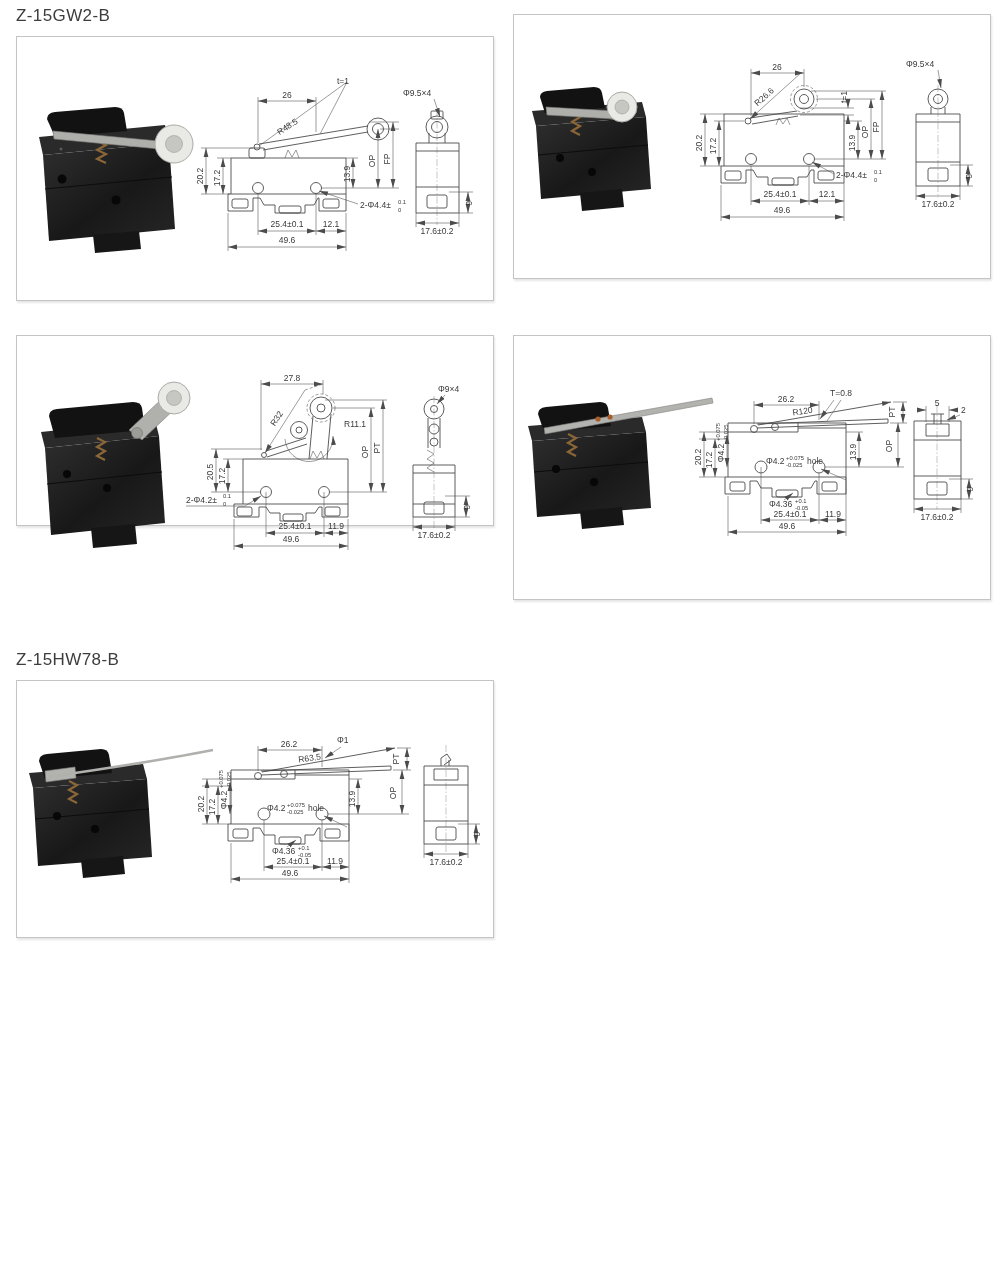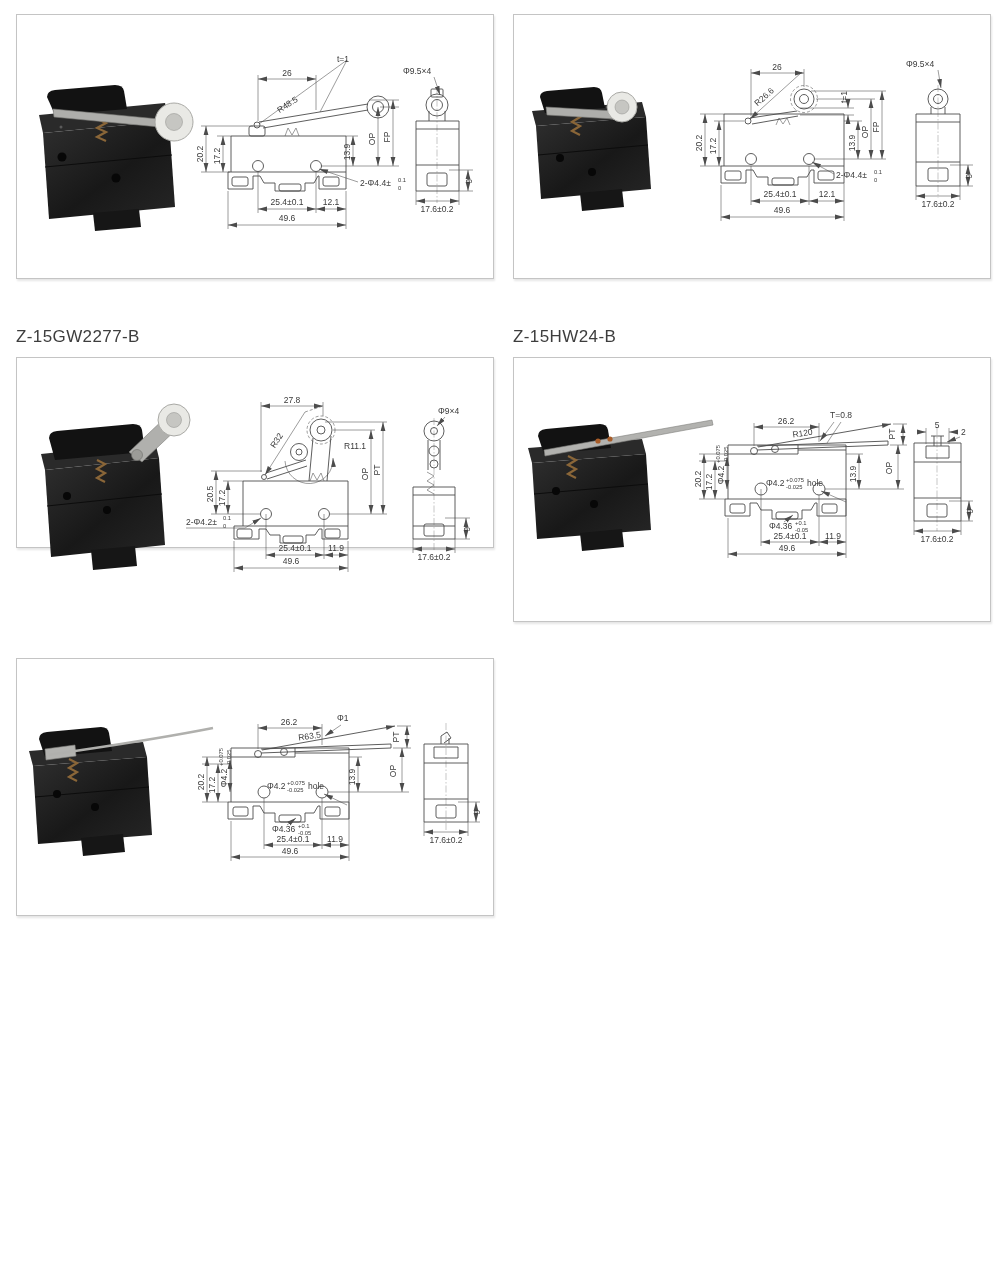--- a/index.html
+++ b/index.html
@@ -15,20 +15,21 @@
   .ph{stroke-dasharray:3 2}
   text{font-family:"Liberation Sans",sans-serif;fill:#3a3a3a}
   .d{font-size:8.5px}
   .sm{font-size:5.8px}
   .mid{text-anchor:middle}
 </style>
 </head>
 <body>
 
 <section class="panel" style="left:16px;top:6px">
+  <h2 class="panel-title">Z-15GW2-B</h2>
   <div class="panel-box" style="height:265px">
     <svg width="476" height="263" viewBox="0 0 476 263">
       <defs>
         <marker id="ae1" markerWidth="10" markerHeight="8" refX="9" refY="3" orient="auto" markerUnits="userSpaceOnUse">
             <path d="M0,.6 9,3 0,5.4Z" fill="#4c4c4c"></path>
           </marker>
         <marker id="as1" markerWidth="10" markerHeight="8" refX="0" refY="3" orient="auto" markerUnits="userSpaceOnUse">
             <path d="M9,.6 0,3 9,5.4Z" fill="#4c4c4c"></path>
           </marker>
         <linearGradient id="gb1" x1="0" y1="0" x2="1" y2="1">
@@ -238,21 +239,20 @@
         <line class="dim" marker-start="url(#as2)" marker-end="url(#ae2)" x1="402" y1="181" x2="446" y2="181"></line>
         <text class="d" x="392" y="52">Φ9.5×4</text>
         <text class="d mid" x="458" y="161" transform="rotate(-90 458 161)">9</text>
         <text class="d mid" x="424" y="192">17.6±0.2</text>
       </g>
     </svg>
   </div>
 </section>
 
 <section class="panel" style="left:16px;top:327px">
-  <h2 class="panel-title">Z-15GW2277-B</h2>
   <div class="panel-box" style="height:191px">
     <svg width="476" height="263" viewBox="0 0 476 263">
       <defs>
         <marker id="ae3" markerWidth="10" markerHeight="8" refX="9" refY="3" orient="auto" markerUnits="userSpaceOnUse">
             <path d="M0,.6 9,3 0,5.4Z" fill="#4c4c4c"></path>
           </marker>
         <marker id="as3" markerWidth="10" markerHeight="8" refX="0" refY="3" orient="auto" markerUnits="userSpaceOnUse">
             <path d="M9,.6 0,3 9,5.4Z" fill="#4c4c4c"></path>
           </marker>
         <linearGradient id="gb3" x1="0" y1="0" x2="1" y2="1">
@@ -354,21 +354,20 @@
         <line class="dim" marker-start="url(#as3)" marker-end="url(#ae3)" x1="396" y1="191" x2="438" y2="191"></line>
         <text class="d" x="421" y="56">Φ9×4</text>
         <text class="d mid" x="453" y="171" transform="rotate(-90 453 171)">9</text>
         <text class="d mid" x="417" y="202">17.6±0.2</text>
       </g>
     </svg>
   </div>
 </section>
 
 <section class="panel" style="left:513px;top:327px">
-  <h2 class="panel-title">Z-15HW24-B</h2>
   <div class="panel-box" style="height:265px">
     <svg width="476" height="263" viewBox="0 0 476 263">
       <defs>
         <marker id="ae4" markerWidth="10" markerHeight="8" refX="9" refY="3" orient="auto" markerUnits="userSpaceOnUse">
             <path d="M0,.6 9,3 0,5.4Z" fill="#4c4c4c"></path>
           </marker>
         <marker id="as4" markerWidth="10" markerHeight="8" refX="0" refY="3" orient="auto" markerUnits="userSpaceOnUse">
             <path d="M9,.6 0,3 9,5.4Z" fill="#4c4c4c"></path>
           </marker>
         <linearGradient id="gb4" x1="0" y1="0" x2="1" y2="1">
@@ -482,20 +481,21 @@
         <text class="d mid" x="423" y="70">5</text>
         <text class="d" x="447" y="77">2</text>
         <text class="d mid" x="459" y="153" transform="rotate(-90 459 153)">9</text>
         <text class="d mid" x="423" y="184">17.6±0.2</text>
       </g>
     </svg>
   </div>
 </section>
 
 <section class="panel" style="left:16px;top:650px">
+  <h2 class="panel-title">Z-15HW78-B</h2>
   <div class="panel-box" style="height:258px">
     <svg width="476" height="256" viewBox="0 0 476 256">
       <defs>
         <marker id="ae5" markerWidth="10" markerHeight="8" refX="9" refY="3" orient="auto" markerUnits="userSpaceOnUse">
             <path d="M0,.6 9,3 0,5.4Z" fill="#4c4c4c"></path>
           </marker>
         <marker id="as5" markerWidth="10" markerHeight="8" refX="0" refY="3" orient="auto" markerUnits="userSpaceOnUse">
             <path d="M9,.6 0,3 9,5.4Z" fill="#4c4c4c"></path>
           </marker>
         <linearGradient id="gb5" x1="0" y1="0" x2="1" y2="1">

